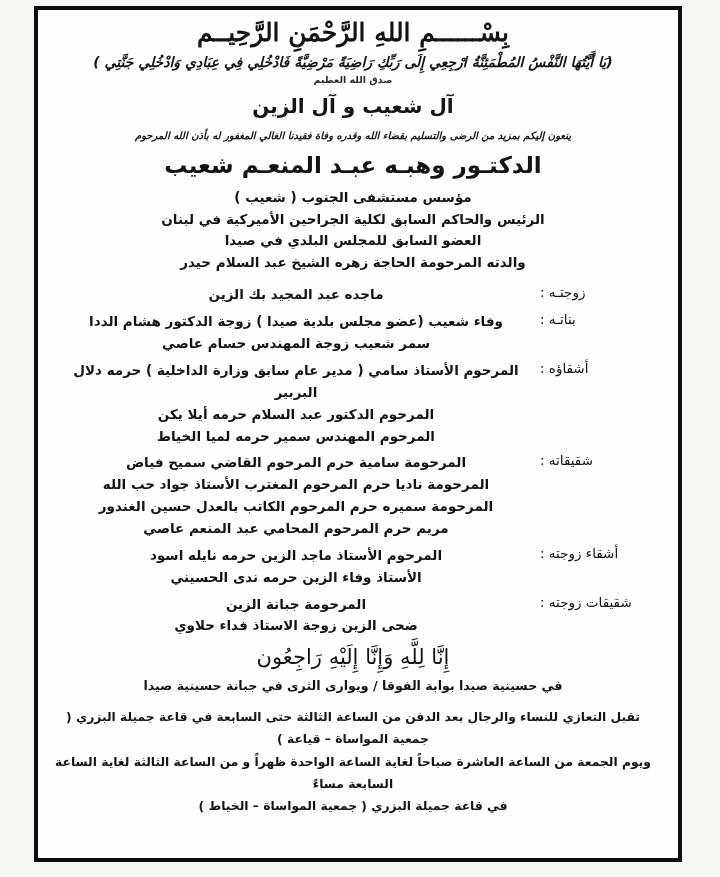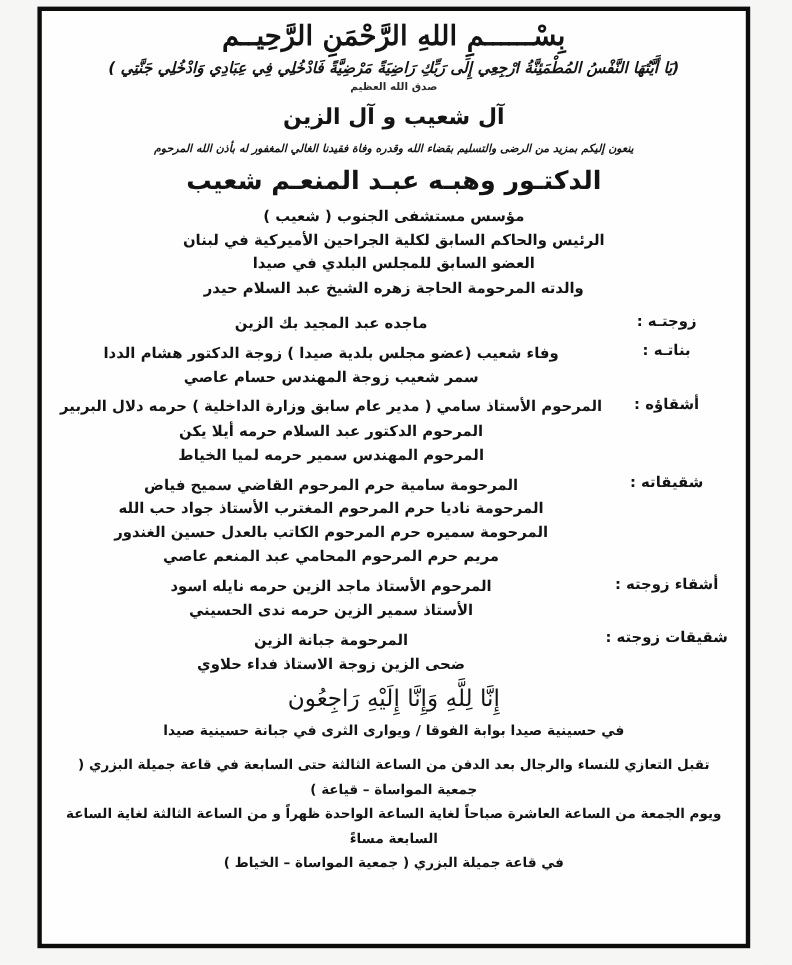--- a/index.html
+++ b/index.html
@@ -8,40 +8,40 @@
     background:#f6f6f4;
     font-family:"DejaVu Sans","Liberation Sans",sans-serif;
     color:#141414;
     -webkit-font-smoothing:antialiased;
   }
   .page-frame{
     position:absolute;left:34px;top:6px;width:648px;height:856px;
     background:#fefefe;
     border:4px solid #0d0d0d;
     box-sizing:border-box;
-    padding:6px 14px 4px 14px;
+    padding:6px 24px 4px 14px;
     direction:rtl;
   }
   .center{text-align:center;}
   .basmala{
     font-size:25px;font-weight:bold;margin-top:2px;
     font-family:"DejaVu Serif","Liberation Serif",serif;
     letter-spacing:1px;
   }
   .verse{font-size:14px;font-weight:bold;margin-top:7px;font-style:italic;}
   .sadaqa{font-size:9.5px;font-weight:bold;margin-top:4px;color:#2a2a2a;}
   .fam-title{font-size:20px;font-weight:bold;margin-top:9px;}
   .announce{font-size:10px;font-weight:bold;margin-top:12px;font-style:italic;}
   .name{font-size:23px;font-weight:bold;margin-top:11px;letter-spacing:.5px;text-align:center;}
   .titles{margin-top:9px;font-size:13.5px;font-weight:bold;line-height:1.6;}
   .relatives{margin-top:11px;}
   .rel-group{display:flex;align-items:flex-start;margin-bottom:5px;}
   .rel-label{
-    flex:0 0 112px;font-size:13.5px;font-weight:bold;
-    text-align:center;padding-right:2px;white-space:nowrap;
+    flex:0 0 112px;font-size:13.5px;font-weight:normal;
+    text-align:left;padding-right:2px;white-space:nowrap;
   }
   .rel-lines{flex:1;text-align:center;}
   .rel-line{font-size:13.5px;font-weight:bold;line-height:1.62;}
   .istirja{
     font-size:21px;font-weight:normal;margin-top:8px;margin-bottom:2px;
     font-family:"DejaVu Serif","Liberation Serif",serif;
   }
   .death{margin-top:6px;font-size:12.6px;font-weight:bold;line-height:1.75;}
   .condolence{margin-top:9px;font-size:12.3px;font-weight:bold;line-height:1.8;}
 </style>
@@ -104,21 +104,21 @@
           <div class="rel-line">المرحومة ناديا حرم المرحوم المغترب الأستاذ جواد حب الله</div>
           <div class="rel-line">المرحومة سميره حرم المرحوم الكاتب بالعدل حسين الغندور</div>
           <div class="rel-line">مريم حرم المرحوم المحامي عبد المنعم عاصي</div>
         </div>
       </div>
       <div class="rel-group">
         <div class="rel-label">أشقاء زوجته :</div>
         <div class="rel-lines">
 
         <div class="rel-line">المرحوم الأستاذ ماجد الزين حرمه نايله اسود</div>
-          <div class="rel-line">الأستاذ سمير الزين حرمه ندى الحسيني</div>
+          <div class="rel-line">الأستاذ وفاء الزين حرمه ندى الحسيني</div>
         </div>
       </div>
       <div class="rel-group">
         <div class="rel-label">شقيقات زوجته :</div>
         <div class="rel-lines">
 
         <div class="rel-line">المرحومة جبانة الزين</div>
           <div class="rel-line">ضحى الزين زوجة الاستاذ فداء حلاوي</div>
         </div>
       </div>

